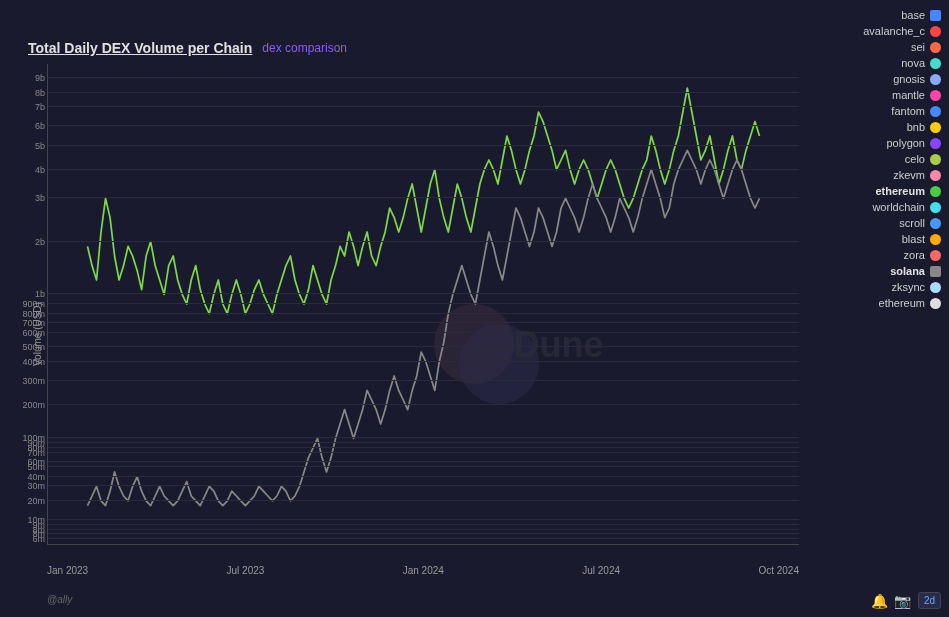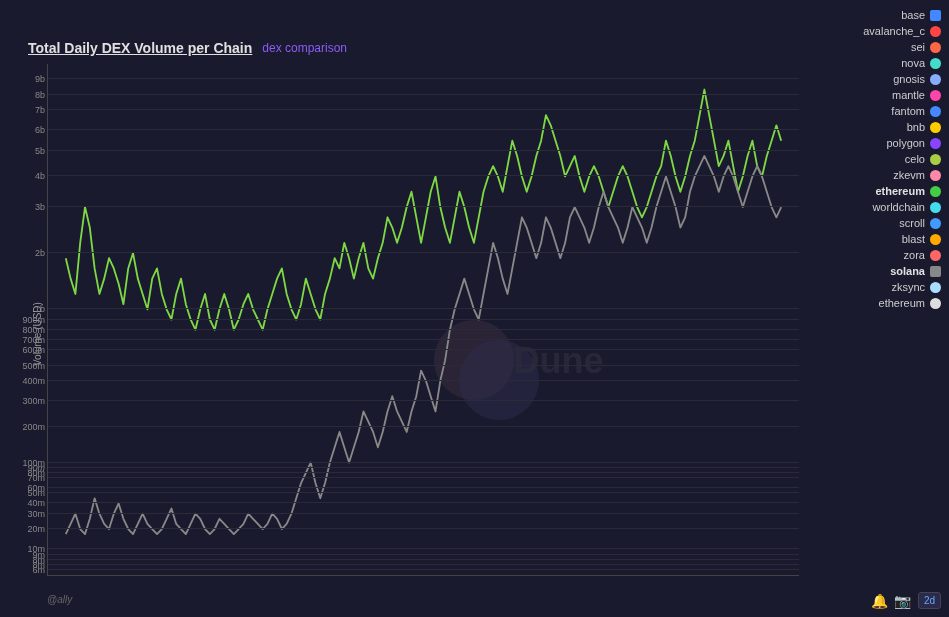--- a/index.html
+++ b/index.html
@@ -273,20 +273,27 @@
           <span class="y-tick-label" style="bottom: 5%;">10m</span>
           <div class="grid-line" style="bottom: 4%;"></div>
           <span class="y-tick-label" style="bottom: 4%;">9m</span>
           <div class="grid-line" style="bottom: 3%;"></div>
           <span class="y-tick-label" style="bottom: 3%;">8m</span>
           <div class="grid-line" style="bottom: 2%;"></div>
           <span class="y-tick-label" style="bottom: 2%;">8m</span>
           <div class="grid-line" style="bottom: 1%;"></div>
           <span class="y-tick-label" style="bottom: 1%;">6m</span>
         </div>
+      <div class="x-axis" id="x-axis">
+          <span>Jan 2023</span>
+          <span>Jul 2023</span>
+          <span>Jan 2024</span>
+          <span>Jul 2024</span>
+          <span>Oct 2024</span>
+        </div>
       <div class="attribution">@ally</div>
     </div>
   </div>
 </div>
 
 <div class="legend" id="legend">
 <div class="legend-item">
       <span class="legend-label">base</span>
       <div class="legend-dot" style="background: rgb(68, 136, 255);"></div>
     </div>

